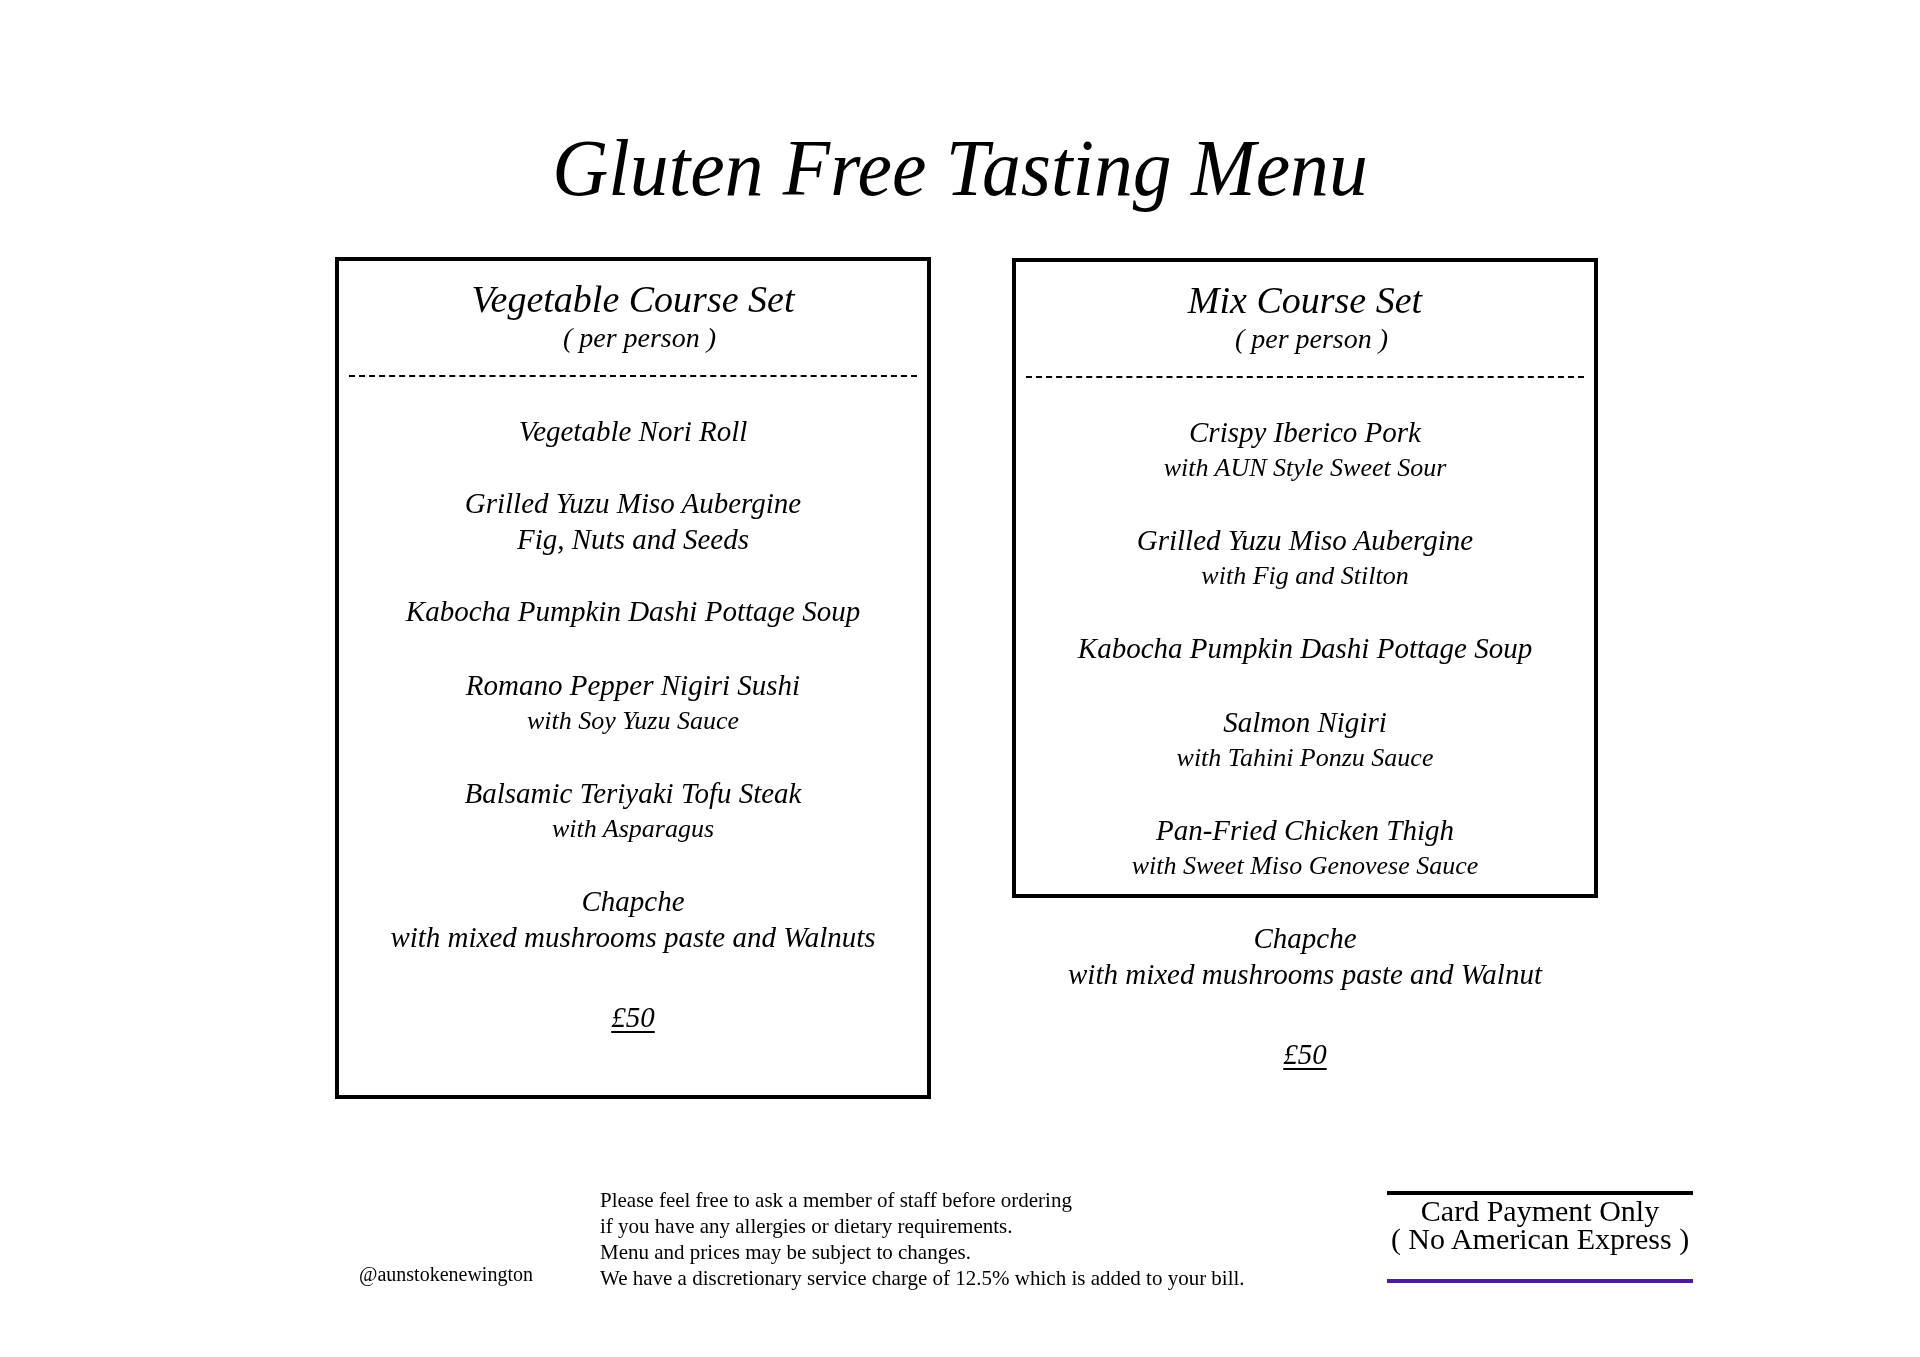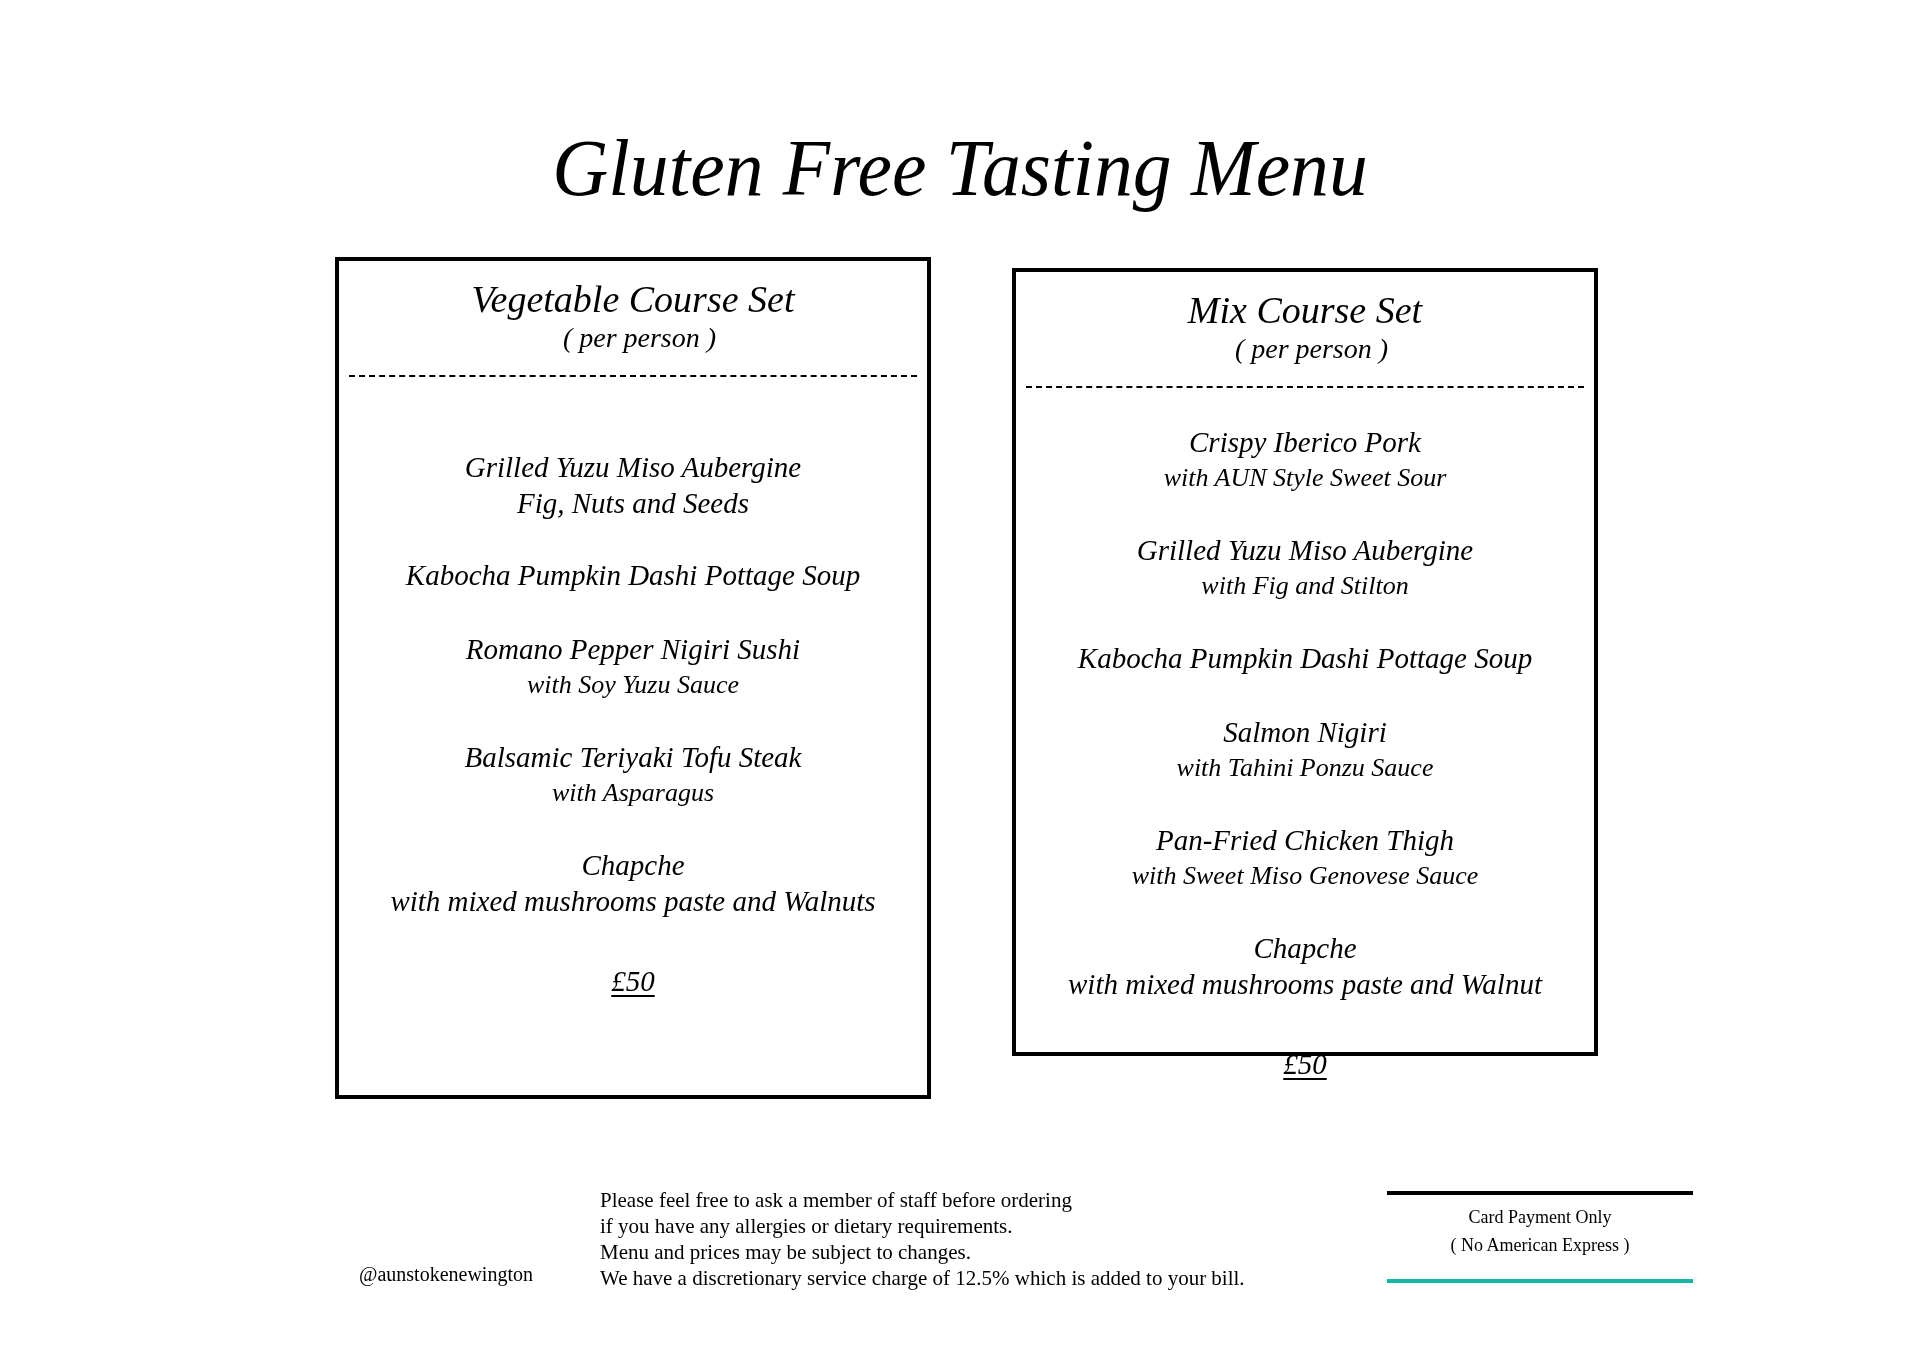--- a/index.html
+++ b/index.html
@@ -31,21 +31,21 @@
     }
     .menu-box {
       position: absolute;
       box-sizing: border-box;
       border: 4px solid #000;
       background: #fff;
       text-align: center;
       font-style: italic;
     }
     .menu-box.veg { left: 335px; top: 257px; width: 596px; height: 842px; }
-    .menu-box.mix { left: 1012px; top: 268px; width: 586px; height: 788px; }
+    .menu-box.mix { left: 1012px; top: 258px; width: 586px; height: 640px; }
 
     .box-header {
       padding-top: 16px;
       height: 98px;
     }
     .box-title {
       font-size: 38px;
       line-height: 44px;
     }
     .box-sub {
@@ -106,40 +106,41 @@
       font-style: normal;
     }
     .payment-box {
       position: absolute;
       left: 1387px;
       top: 1191px;
       width: 306px;
       height: 92px;
       box-sizing: border-box;
       border-top: 4px solid #000;
-      border-bottom: 4px solid #14b8a6;
+      border-bottom: 4px solid #4c1d95;
       text-align: center;
-      font-size: 18px;
+      font-size: 30px;
       line-height: 28px;
-      padding-top: 8px;
+      padding-top: 2px;
     }
   </style>
 </head>
 <body>
 
 <h1 class="title">Gluten Free Tasting Menu</h1>
 
 <section class="menu-box veg">
   <div class="box-header">
     <div class="box-title">Vegetable Course Set</div>
     <div class="box-sub">( per person )</div>
   </div>
   <div class="divider"></div>
   <div class="courses">
     <div class="course">
+      <div class="course-name">Vegetable Nori Roll</div>
     </div>
     <div class="course">
       <div class="course-name">Grilled Yuzu Miso Aubergine</div>
       <div class="course-detail large">Fig, Nuts and Seeds</div>
     </div>
     <div class="course single" style="margin-bottom:38px; margin-top:2px;">
       <div class="course-name">Kabocha Pumpkin Dashi Pottage Soup</div>
     </div>
     <div class="course">
       <div class="course-name">Romano Pepper Nigiri Sushi</div>

